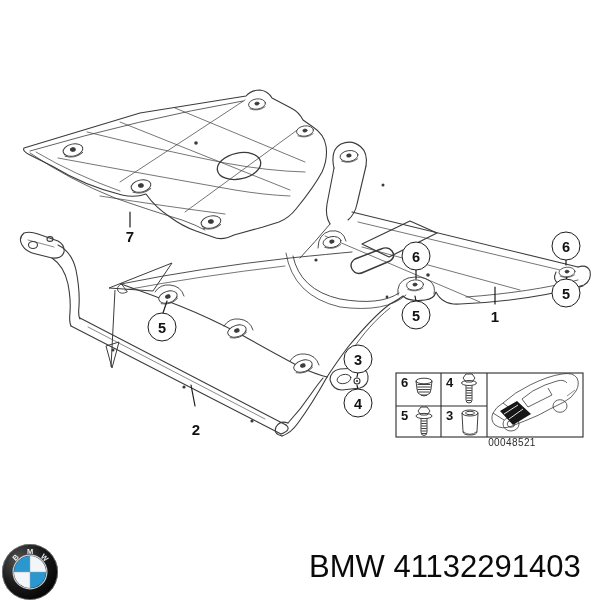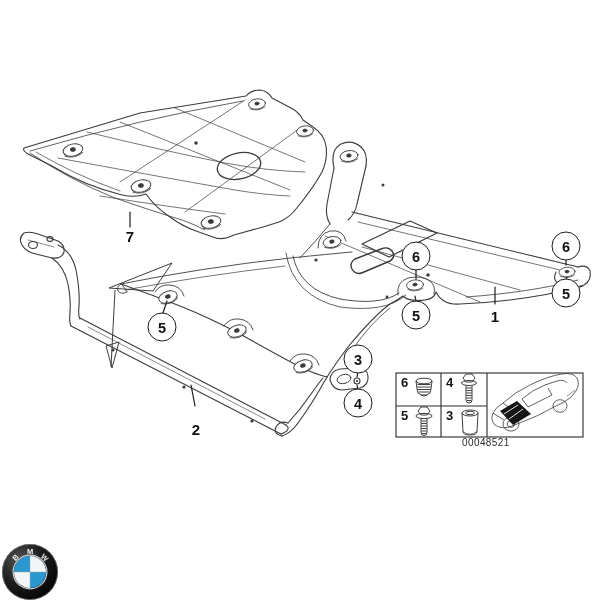--- a/index.html
+++ b/index.html
@@ -5,21 +5,21 @@
   html,body{margin:0;padding:0;background:#fff;}
   .stage{position:relative;width:600px;height:600px;background:#ffffff;overflow:hidden;
          font-family:"Liberation Sans",sans-serif;}
   .art{position:absolute;left:0;top:0;}
   .co{position:absolute;width:27px;height:27px;border:1.6px solid #1c1c1c;border-radius:50%;
       background:#fff;display:flex;align-items:center;justify-content:center;
       font-weight:bold;font-size:14.5px;color:#111;transform:translate(-50%,-50%);z-index:5;}
   .num{position:absolute;font-weight:bold;font-size:15px;color:#111;
        transform:translate(-50%,-50%);z-index:5;}
   .legnum{position:absolute;font-weight:bold;font-size:13px;color:#151515;z-index:5;}
-  .diagid{position:absolute;left:462px;top:437px;width:100px;text-align:left;
+  .diagid{position:absolute;left:462px;top:437px;width:100px;text-align:center;
           font-size:10px;color:#2d2d2d;letter-spacing:.4px;z-index:5;}
   .title{position:absolute;left:309px;top:551px;font-size:31px;line-height:31px;
          color:#0a0a0a;white-space:nowrap;z-index:5;}
   .title span{display:inline;}
 </style>
 </head>
 <body>
 
 <div class="stage">
 
@@ -245,14 +245,15 @@
   <div class="co" style="left:358px;top:359px">3</div>
   <div class="co" style="left:358px;top:403px">4</div>
 
   <div class="legnum" style="left:401px;top:375px">6</div>
   <div class="legnum" style="left:446px;top:375px">4</div>
   <div class="legnum" style="left:401px;top:408px">5</div>
   <div class="legnum" style="left:446px;top:408px">3</div>
 
   <div class="diagid">00048521</div>
 
+  <div class="title"><span>BMW</span> <span>41132291403</span></div>
 
 </div>
 
 </body></html>

